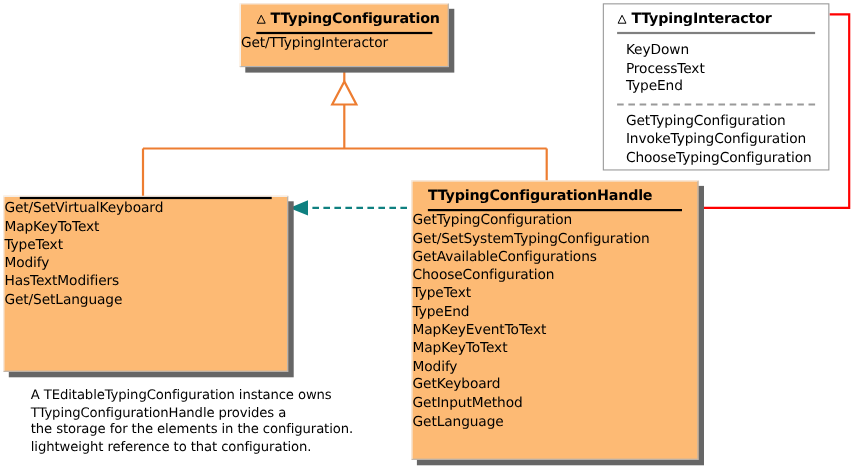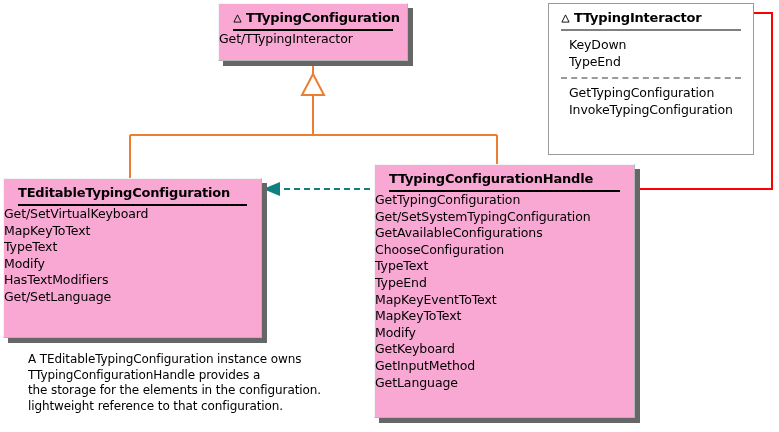--- a/index.html
+++ b/index.html
@@ -33,21 +33,21 @@
     position: absolute;
     left: 5px; top: 5px;
     width: 100%; height: 100%;
     background: #666666;
   }
   .uml-class .body {
     position: absolute;
     left: 0; top: 0;
     width: 100%; height: 100%;
     box-sizing: border-box;
-    background: #f9a8d4;
+    background: #fdba74;
     border: 1px solid #b4b4b4;
     border-top-color: #f4f4f4;
     border-left-color: #f4f4f4;
   }
   .uml-class.plain .body {
     background: #ffffff;
     border: 1px solid #9a9a9a;
   }
 
   .class-header {
@@ -164,36 +164,35 @@
 
   <div class="body">
     <div class="class-header" style="padding-left:12px;">
       <svg class="stereo-icon" viewBox="0 0 10 10">
           <polygon points="5,1 9,9 1,9" fill="none" stroke="#000" stroke-width="1"></polygon>
         </svg><span>TTypingInteractor</span>
     </div>
     <div class="hrule"></div>
     <ul class="member-list member-group">
       <li>KeyDown</li>
+      <li>ProcessText</li>
       <li>TypeEnd</li>
     </ul>
     <div class="hrule-dashed"></div>
     <ul class="member-list member-group" style="padding-top:0;">
       <li>GetTypingConfiguration</li>
       <li>InvokeTypingConfiguration</li>
+      <li>ChooseTypingConfiguration</li>
     </ul>
   </div>
 </div>
 
 <div class="uml-class" id="cls-teditabletypingconfiguration" style="left:3px; top:178px; width:259px; height:160px;">
   <div class="shadow"></div>
   <div class="body">
-    <div class="class-header">
-      <span>TEditableTypingConfiguration</span>
-    </div>
     <div class="hrule"></div>
     <ul class="member-list member-group">
       <li>Get/SetVirtualKeyboard</li>
       <li>MapKeyToText</li>
       <li>TypeText</li>
       <li>Modify</li>
       <li>HasTextModifiers</li>
       <li>Get/SetLanguage</li>
     </ul>
   </div>

